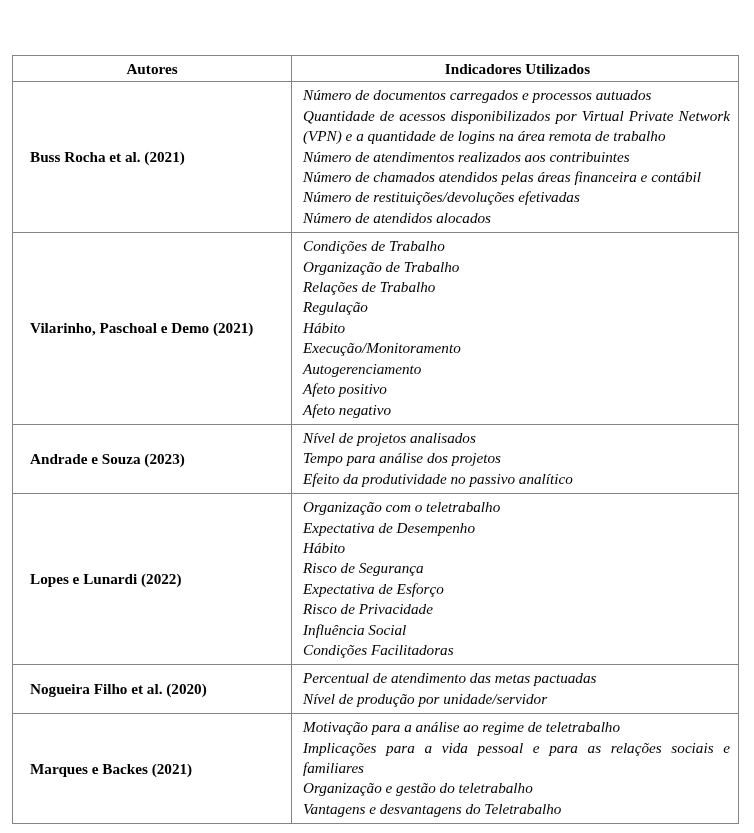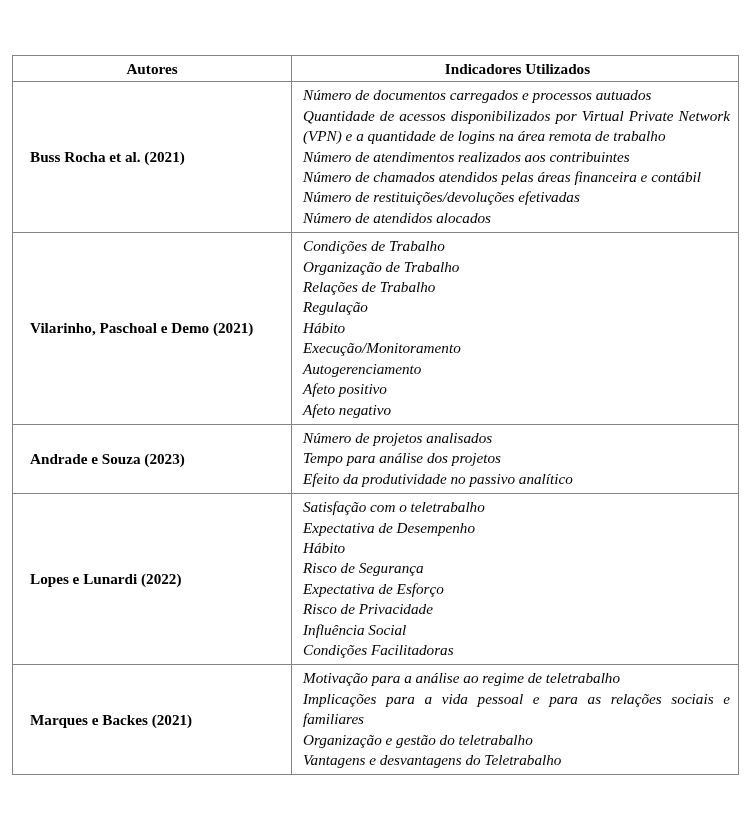--- a/index.html
+++ b/index.html
@@ -118,36 +118,43 @@
               <div class="ind-line">Hábito</div>
               <div class="ind-line">Execução/Monitoramento</div>
               <div class="ind-line">Autogerenciamento</div>
               <div class="ind-line">Afeto positivo</div>
               <div class="ind-line">Afeto negativo</div>
             </td>
           </tr>
           <tr>
             <td class="author-cell">Andrade e Souza (2023)</td>
             <td class="indicator-cell">
-              <div class="ind-line">Número de projetos analisados</div>
+              <div class="ind-line">Nível de projetos analisados</div>
               <div class="ind-line">Tempo para análise dos projetos</div>
               <div class="ind-line">Efeito da produtividade no passivo analítico</div>
             </td>
           </tr>
           <tr>
             <td class="author-cell">Lopes e Lunardi (2022)</td>
             <td class="indicator-cell">
-              <div class="ind-line">Satisfação com o teletrabalho</div>
+              <div class="ind-line">Organização com o teletrabalho</div>
               <div class="ind-line">Expectativa de Desempenho</div>
               <div class="ind-line">Hábito</div>
               <div class="ind-line">Risco de Segurança</div>
               <div class="ind-line">Expectativa de Esforço</div>
               <div class="ind-line">Risco de Privacidade</div>
               <div class="ind-line">Influência Social</div>
               <div class="ind-line">Condições Facilitadoras</div>
+            </td>
+          </tr>
+          <tr>
+            <td class="author-cell">Nogueira Filho et al. (2020)</td>
+            <td class="indicator-cell">
+              <div class="ind-line">Percentual de atendimento das metas pactuadas</div>
+              <div class="ind-line">Nível de produção por unidade/servidor</div>
             </td>
           </tr>
           <tr>
             <td class="author-cell">Marques e Backes (2021)</td>
             <td class="indicator-cell">
               <div class="ind-line">Motivação para a análise ao regime de teletrabalho</div>
               <div class="ind-line">Implicações para a vida pessoal e para as relações sociais e familiares</div>
               <div class="ind-line">Organização e gestão do teletrabalho</div>
               <div class="ind-line">Vantagens e desvantagens do Teletrabalho</div>
             </td>

